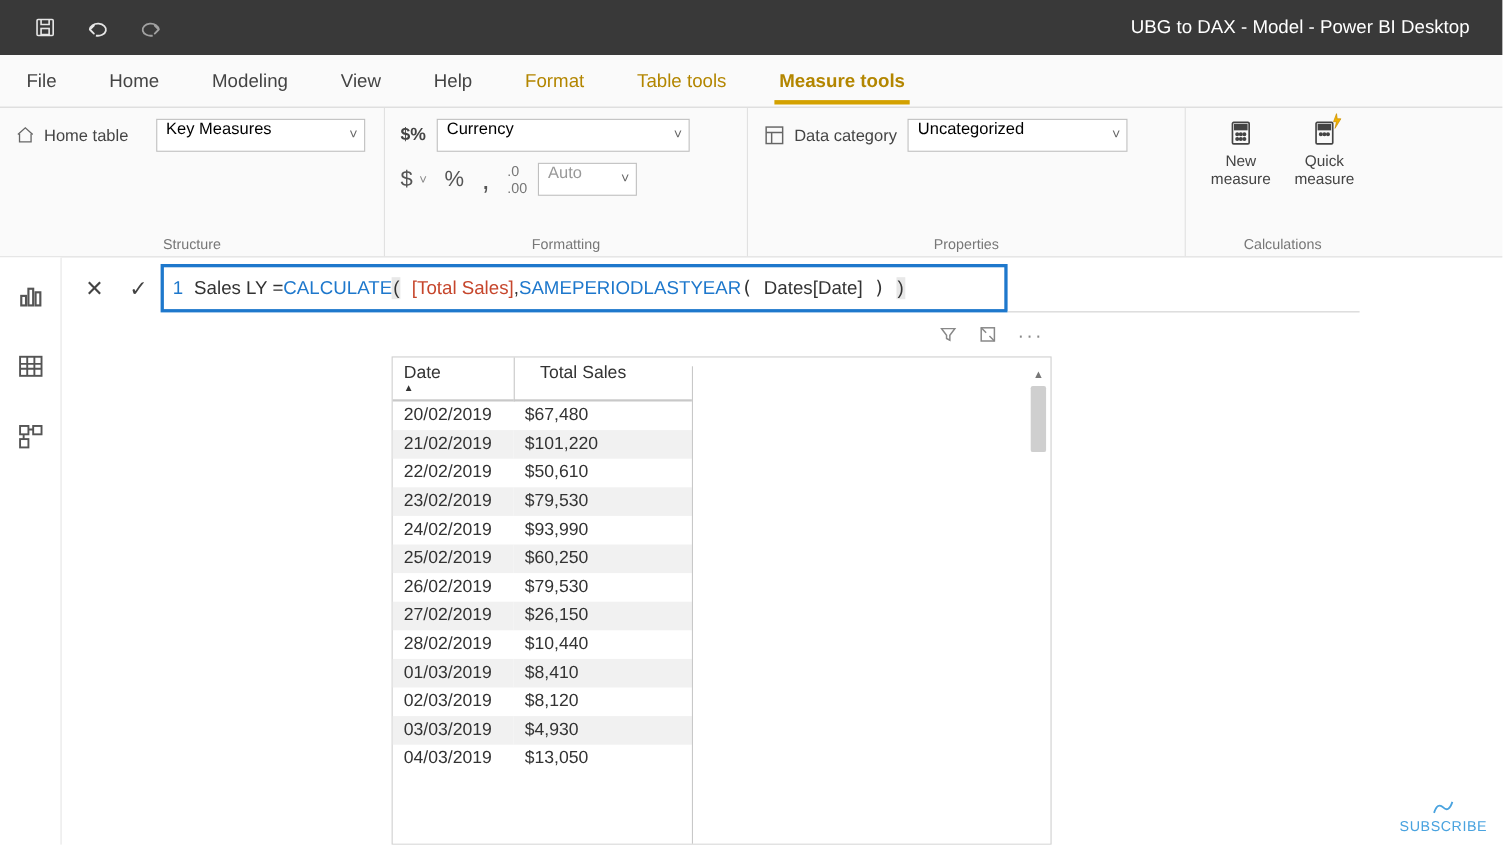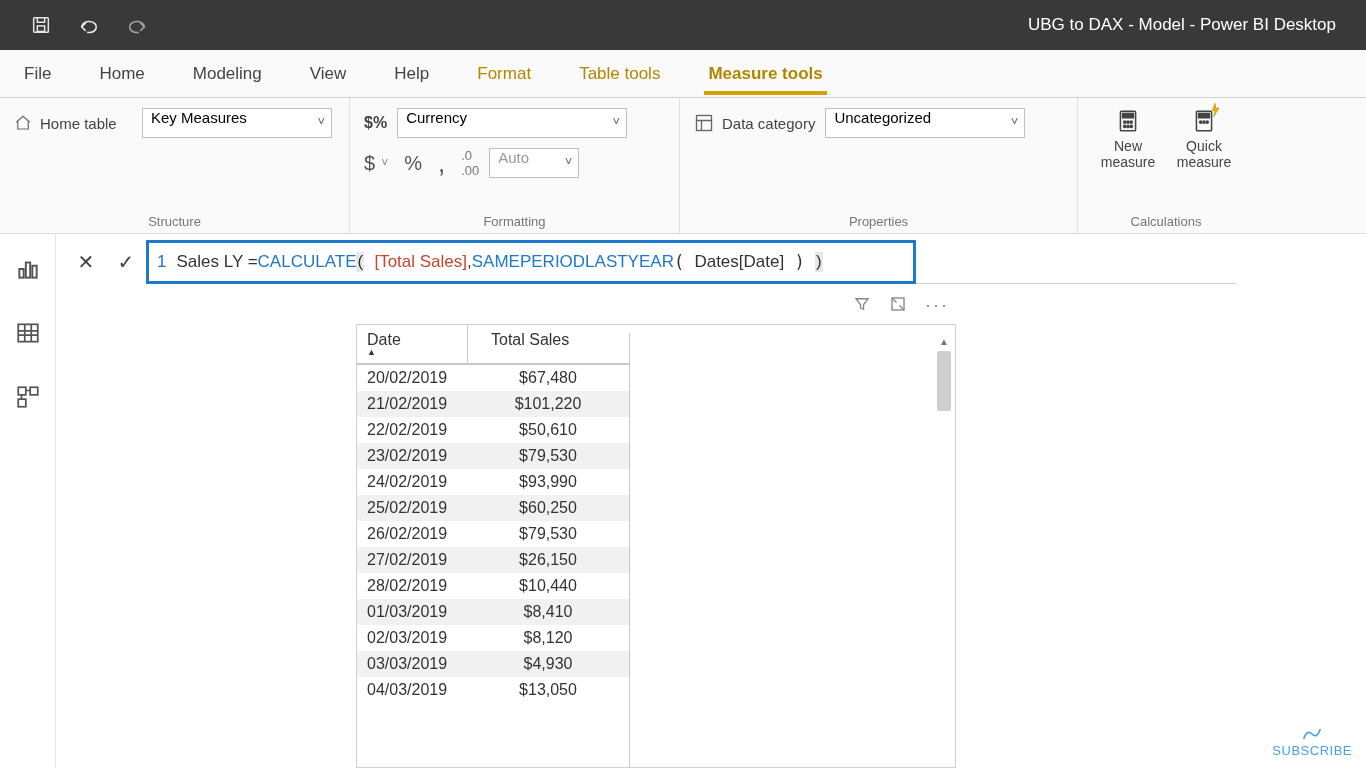--- a/index.html
+++ b/index.html
@@ -53,21 +53,21 @@
   
   .canvas { flex: 1; position: relative; padding: 40px 0 0 300px; }
   .visual { position: relative; width: 600px; border: 1px solid #cfcfcf; background: #fff; }
   .visual-tools { position: absolute; top: -30px; right: 6px; display: flex; gap: 18px; color: #888; font-size: 18px; }
   .tbl { display: grid; grid-template-columns: 110px 162px; font-size: 16px; }
   .th { padding: 6px 10px; border-bottom: 2px solid #c8c8c8; font-weight: 400; color: #333; }
   .th.sort::after { content: "▲"; display: block; font-size: 9px; color: #333; margin-top: -2px; }
   .th:nth-child(2) { border-left: 1px solid #c8c8c8; padding-left: 23px; }
   .td { padding: 4px 10px; color: #333; }
   .tr:nth-child(even) .td { background: #f1f1f1; }
-  .td.num { text-align: center; }
+  .td.num { text-align: left; }
   .vsep { position:absolute; left: 272px; top: 8px; bottom: 0; width: 1px; background: #c8c8c8; }
   .vscroll { position:absolute; top: 8px; right: 4px; bottom: 6px; width: 14px; }
   .vscroll .arrow { height: 16px; display:flex; align-items:center; justify-content:center; color:#777; font-size:10px; }
   .vscroll .thumb { height: 60px; background: #cfcfcf; border-radius: 2px; margin-top: 2px; }
 
   .corner-badge { position: fixed; right: 14px; bottom: 10px; font-size: 13px; color: #4aa3df; letter-spacing: .5px; text-align:right; }
   .corner-badge svg { display:block; margin: 0 auto 2px; }
 
   svg { display: block; }
 </style>

